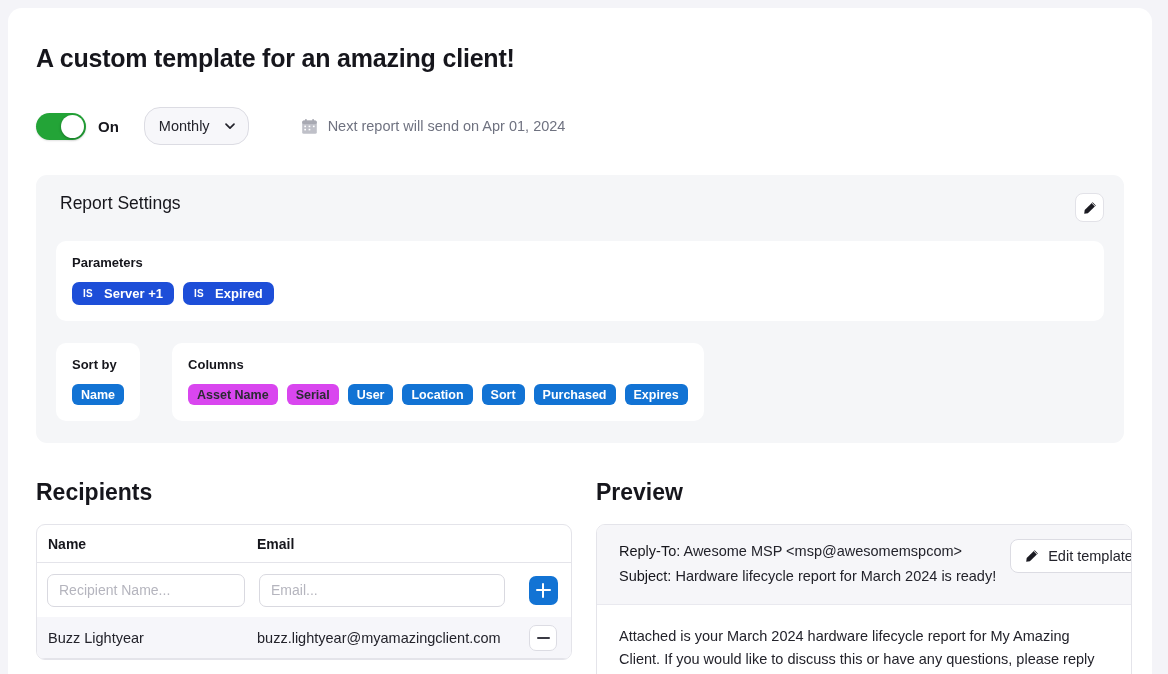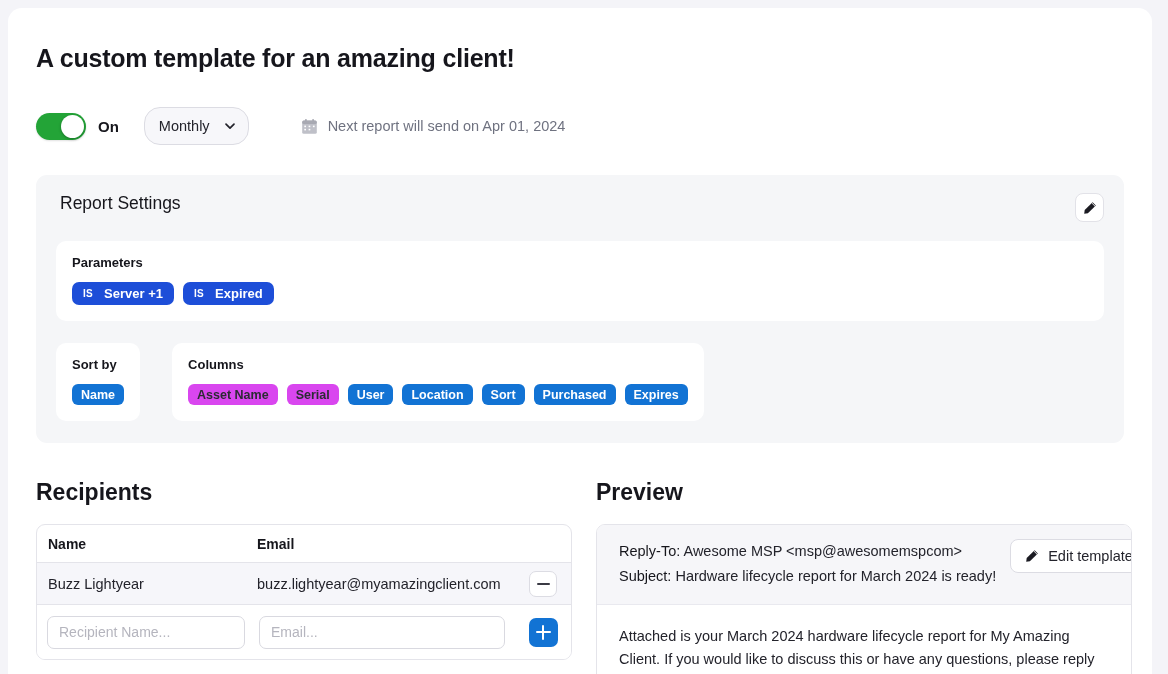--- a/index.html
+++ b/index.html
@@ -430,39 +430,39 @@
     <div class="col-left">
       <div class="section-title">Recipients</div>
 
       <div class="recip-table">
         <div class="rt-row rt-head">
           <div class="c-name">Name</div>
           <div class="c-email">Email</div>
           <div class="c-act"></div>
         </div>
 
+        <div class="rt-row rt-add">
+          <div class="c-name pad">
+            <input class="txt-input" type="text" placeholder="Recipient Name..." style="">
+          </div>
+          <div class="c-email pad">
+            <input class="txt-input" type="text" placeholder="Email..." style="">
+          </div>
+          <div class="c-act">
+            <div class="plus-btn"></div>
+          </div>
+        </div>
+
         <div class="rt-row rt-data">
           <div class="c-name">Buzz Lightyear</div>
           <div class="c-email">buzz.lightyear@myamazingclient.com</div>
           <div class="c-act">
             <div class="minus-btn">
               <span style="display: block; width: 13px; height: 2px; background: rgb(58, 58, 68); border-radius: 1px;"></span>
             </div>
-          </div>
-        </div>
-
-        <div class="rt-row rt-add">
-          <div class="c-name pad">
-            <input class="txt-input" type="text" placeholder="Recipient Name..." style="">
-          </div>
-          <div class="c-email pad">
-            <input class="txt-input" type="text" placeholder="Email..." style="">
-          </div>
-          <div class="c-act">
-            <div class="plus-btn"></div>
           </div>
         </div>
       </div>
     </div>
 
     <div class="col-right">
       <div class="section-title">Preview</div>
 
       <div class="preview-box">
         <div class="pv-head">

